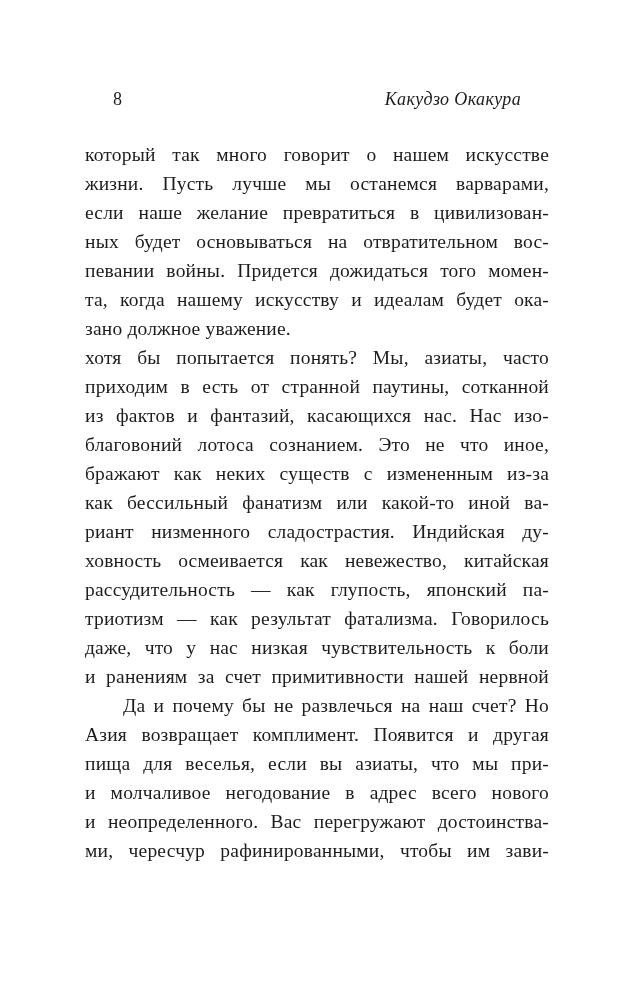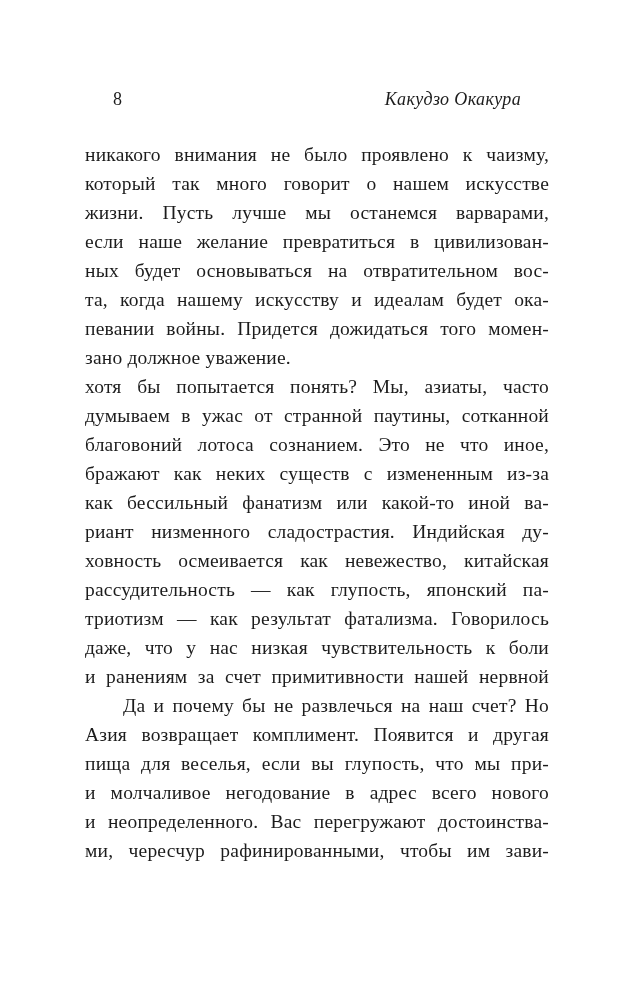--- a/index.html
+++ b/index.html
@@ -59,44 +59,44 @@
 </head>
 <body>
 
 <div class="book-page">
   <div class="page-header">
     <span class="page-number">8</span>
     <span class="running-title">Какудзо Окакура</span>
   </div>
   <div class="text-block">
       <div class="paragraph">
-        <div class="line">никакого внимания не было проявлено к чаизму,</div>
         <div class="line">который так много говорит о нашем искусстве</div>
         <div class="line">жизни. Пусть лучше мы останемся варварами,</div>
         <div class="line">если наше желание превратиться в цивилизован-</div>
         <div class="line">ных будет основываться на отвратительном вос-</div>
+        <div class="line">певании войны. Придется дожидаться того момен-</div>
         <div class="line">та, когда нашему искусству и идеалам будет ока-</div>
-        <div class="line">певании войны. Придется дожидаться того момен-</div>
         <div class="line line-last">зано должное уважение.</div>
       </div>
       <div class="paragraph">
         <div class="line">хотя бы попытается понять? Мы, азиаты, часто</div>
-        <div class="line">думываем в ужас от странной паутины, сотканной</div>
+        <div class="line">приходим в есть от странной паутины, сотканной</div>
+        <div class="line">из фактов и фантазий, касающихся нас. Нас изо-</div>
         <div class="line">благовоний лотоса сознанием. Это не что иное,</div>
         <div class="line">бражают как неких существ с измененным из-за</div>
         <div class="line">как бессильный фанатизм или какой-то иной ва-</div>
         <div class="line">риант низменного сладострастия. Индийская ду-</div>
         <div class="line">ховность осмеивается как невежество, китайская</div>
         <div class="line">рассудительность — как глупость, японский па-</div>
         <div class="line">триотизм — как результат фатализма. Говорилось</div>
         <div class="line">даже, что у нас низкая чувствительность к боли</div>
         <div class="line">и ранениям за счет примитивности нашей нервной</div>
       </div>
       <div class="paragraph">
         <div class="line line-indent">Да и почему бы не развлечься на наш счет? Но</div>
         <div class="line">Азия возвращает комплимент. Появится и другая</div>
-        <div class="line">пища для веселья, если вы глупость, что мы при-</div>
+        <div class="line">пища для веселья, если вы азиаты, что мы при-</div>
         <div class="line">и молчаливое негодование в адрес всего нового</div>
         <div class="line">и неопределенного. Вас перегружают достоинства-</div>
         <div class="line">ми, чересчур рафинированными, чтобы им зави-</div>
       </div>
     </div>
 </div>
 
 </body></html>

